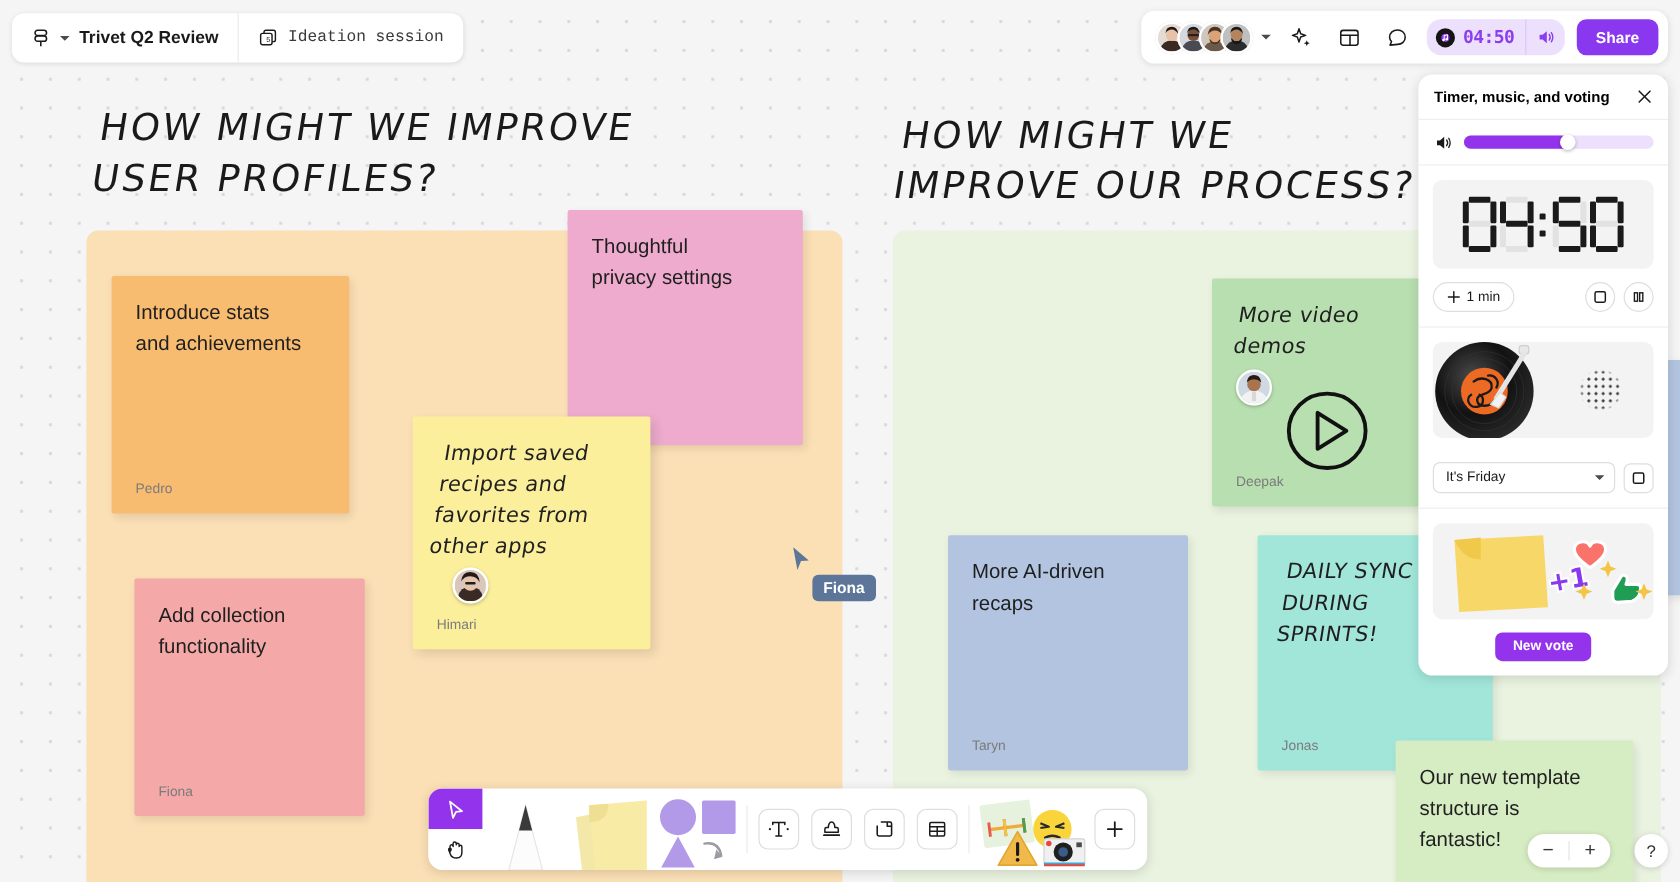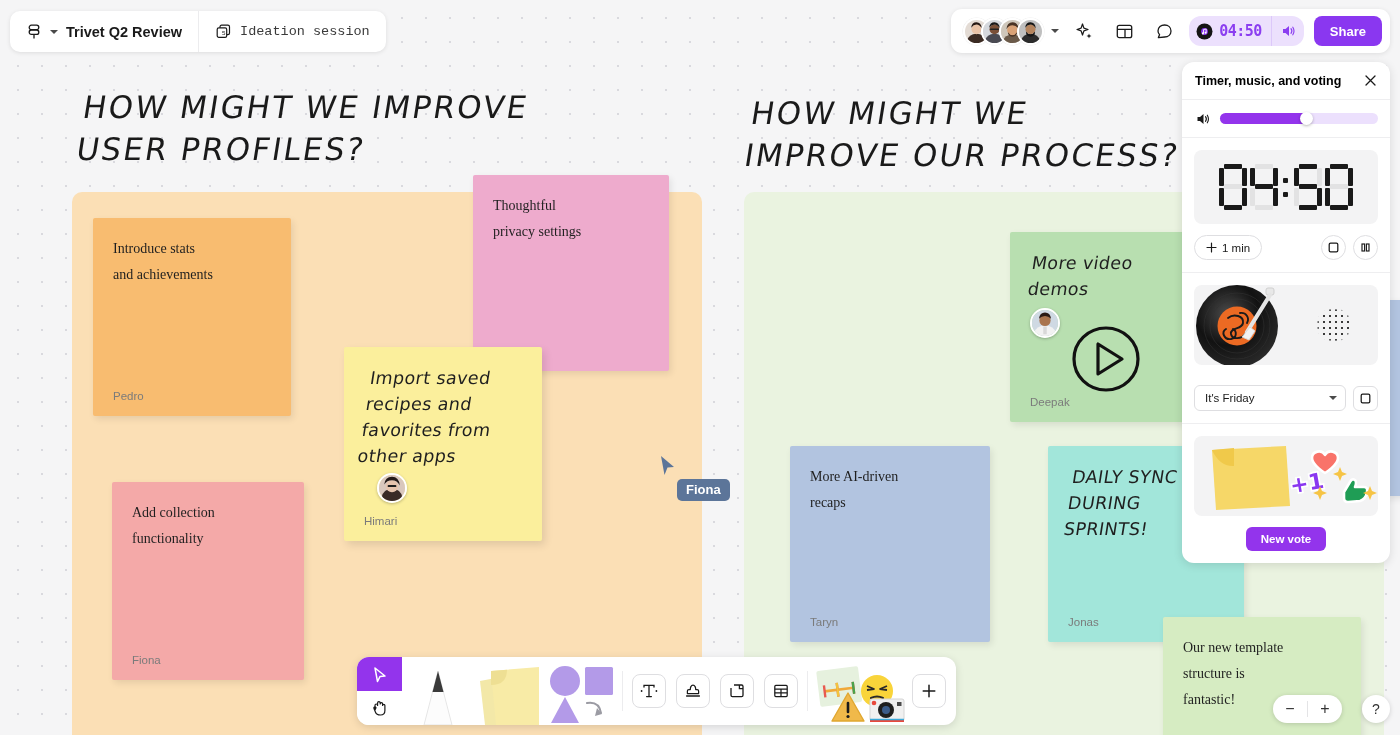--- a/index.html
+++ b/index.html
@@ -41,45 +41,44 @@
   #headline-right { left: 748px; top: 92px; }
 
   
   .note {
     position: absolute;
     border-radius: 2px;
     box-shadow: 2px 3px 7px rgba(0,0,0,.09);
     padding: 18px 20px 0 20px;
   }
   .note .body {
-    font-size: 14px;
+    font-size: 17px;
     line-height: 26px;
     color: #1f1f1f;
     white-space: pre-line;
-    font-family: Liberation Serif, serif;
   }
   .note.hand .body {
     font-family: "DejaVu Sans", sans-serif;
     transform: skewX(-9deg);
     letter-spacing: .4px;
     font-size: 17.5px;
     line-height: 26px;
   }
   .note .author {
     position: absolute; left: 20px; bottom: 14px;
     font-size: 11.5px; color: #7b7b7b;
   }
   .note .avatar {
     width: 30px; height: 30px; border-radius: 50%;
     border: 2.5px solid #fff; overflow: hidden;
     box-shadow: 0 1px 3px rgba(0,0,0,.25);
     position: absolute;
   }
 
-  #note-stats   { left: 93px;  top: 218px; width: 198px; height: 198px; background: #f8bc70; }
+  #note-stats   { left: 93px;  top: 230px; width: 198px; height: 198px; background: #f8bc70; }
   #note-collect { left: 112px; top: 482px; width: 192px; height: 198px; background: #f4a9a8; }
   #note-privacy { left: 473px; top: 175px; width: 196px; height: 196px; background: #eeabcd; }
   #note-import  { left: 344px; top: 347px; width: 198px; height: 194px; background: #fbef9c;
                   box-shadow: 3px 4px 9px rgba(0,0,0,.11); }
   #note-video   { left: 1010px;top: 232px; width: 174px; height: 190px; background: #b8dfb0; }
   #note-ai      { left: 790px; top: 446px; width: 200px; height: 196px; background: #b2c4e0; }
   #note-daily   { left: 1048px;top: 446px; width: 196px; height: 196px; background: #a2e6da; }
   #note-template{ left: 1163px;top: 617px; width: 198px; height: 122px; background: #d6ecc2; }
   #note-edge    { left: 1384px;top: 300px; width: 80px;  height: 196px; background: #b2c4e0; }
 

